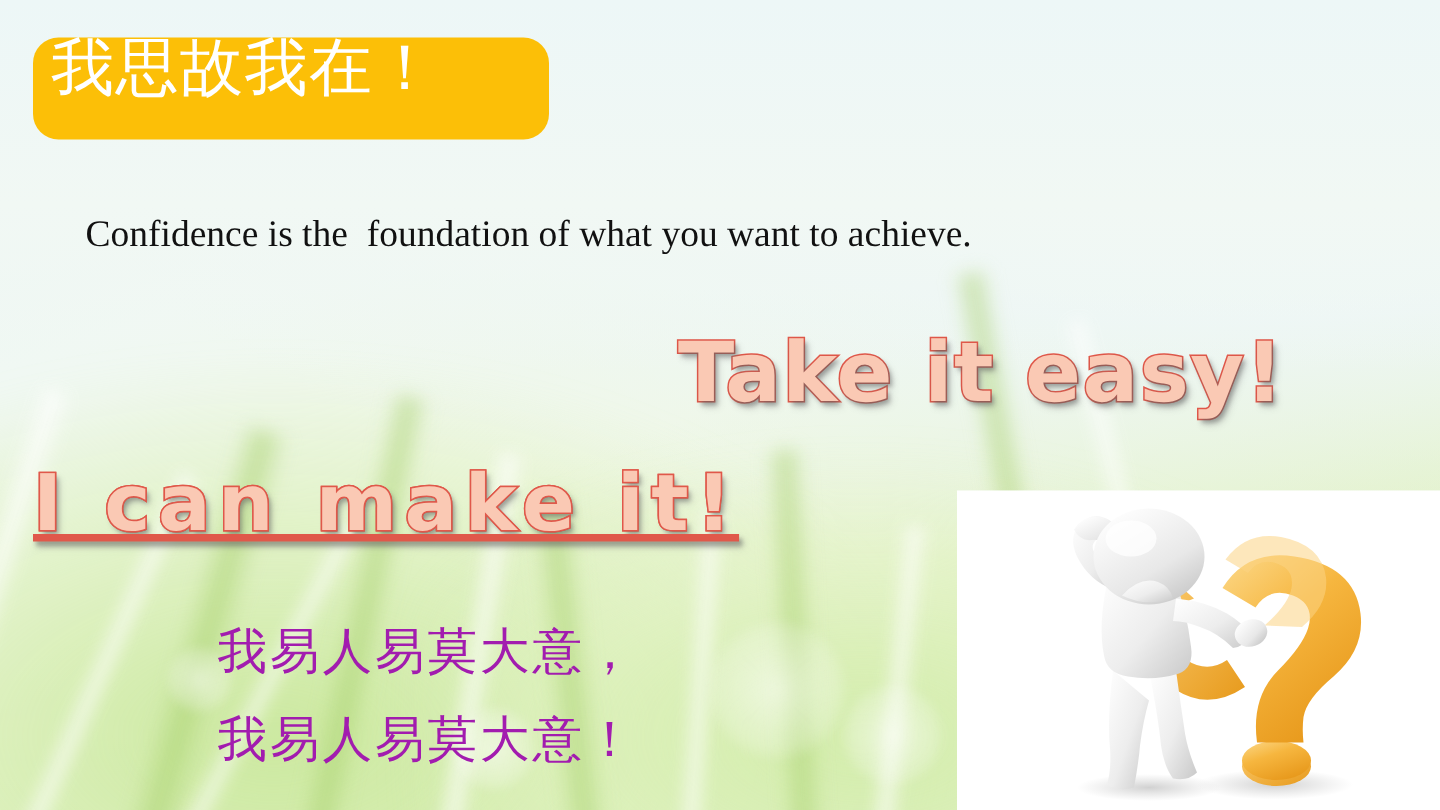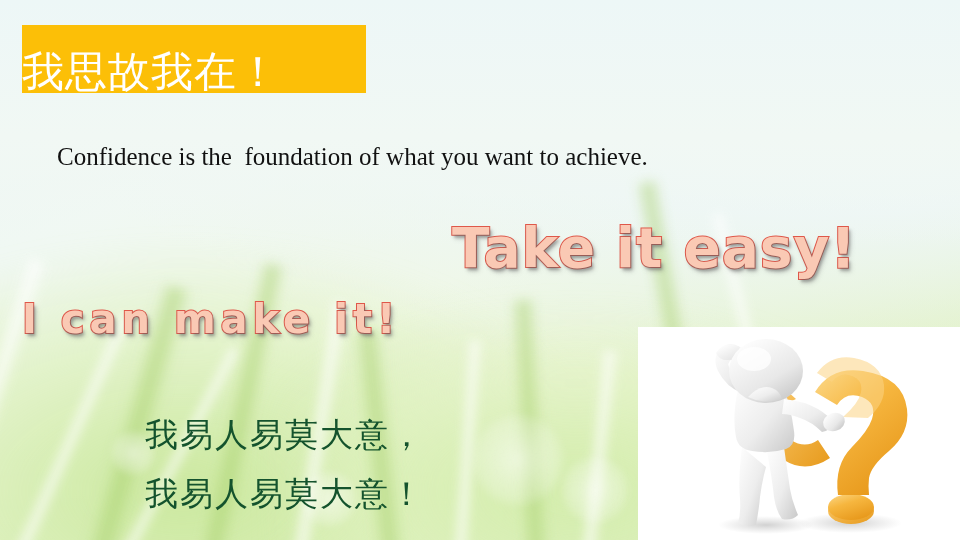--- a/index.html
+++ b/index.html
@@ -77,22 +77,24 @@
 
   
   #title-banner {
     position: absolute;
     left: 22px;
     top: 25px;
     width: 344px;
     height: 68px;
     background: #fcbf07;
     display: flex;
-    align-items: flex-end;
+    align-items: flex-start;
+    padding-left: 12px;
     box-sizing: border-box;
+    border-radius: 17px;
   }
   #title-banner .title-text {
     color: #ffffff;
     font-family: "Liberation Serif", "DejaVu Serif", serif;
     font-size: 42px;
     line-height: 1;
     letter-spacing: 1px;
     white-space: nowrap;
   }
 
@@ -125,31 +127,32 @@
   }
   #wordart-take-it-easy {
     left: 452px;
     top: 205px;
     font-size: 55px;
     letter-spacing: 1px;
     margin-top: 11px;
   }
   #wordart-i-can-make-it {
     left: 22px;
-    top: 296px;
-    font-size: 40px;
+    top: 306px;
+    font-size: 52px;
     letter-spacing: 5px;
+    text-decoration: underline;
   }
 
   
   #couplet {
     position: absolute;
     left: 145px;
     top: 406px;
-    color: #14532d;
+    color: #a21caf;
     font-family: "Liberation Serif", "DejaVu Serif", serif;
     font-size: 33px;
     line-height: 1.78;
     letter-spacing: 2px;
     white-space: nowrap;
   }
 
   
   #picture-panel {
     position: absolute;

